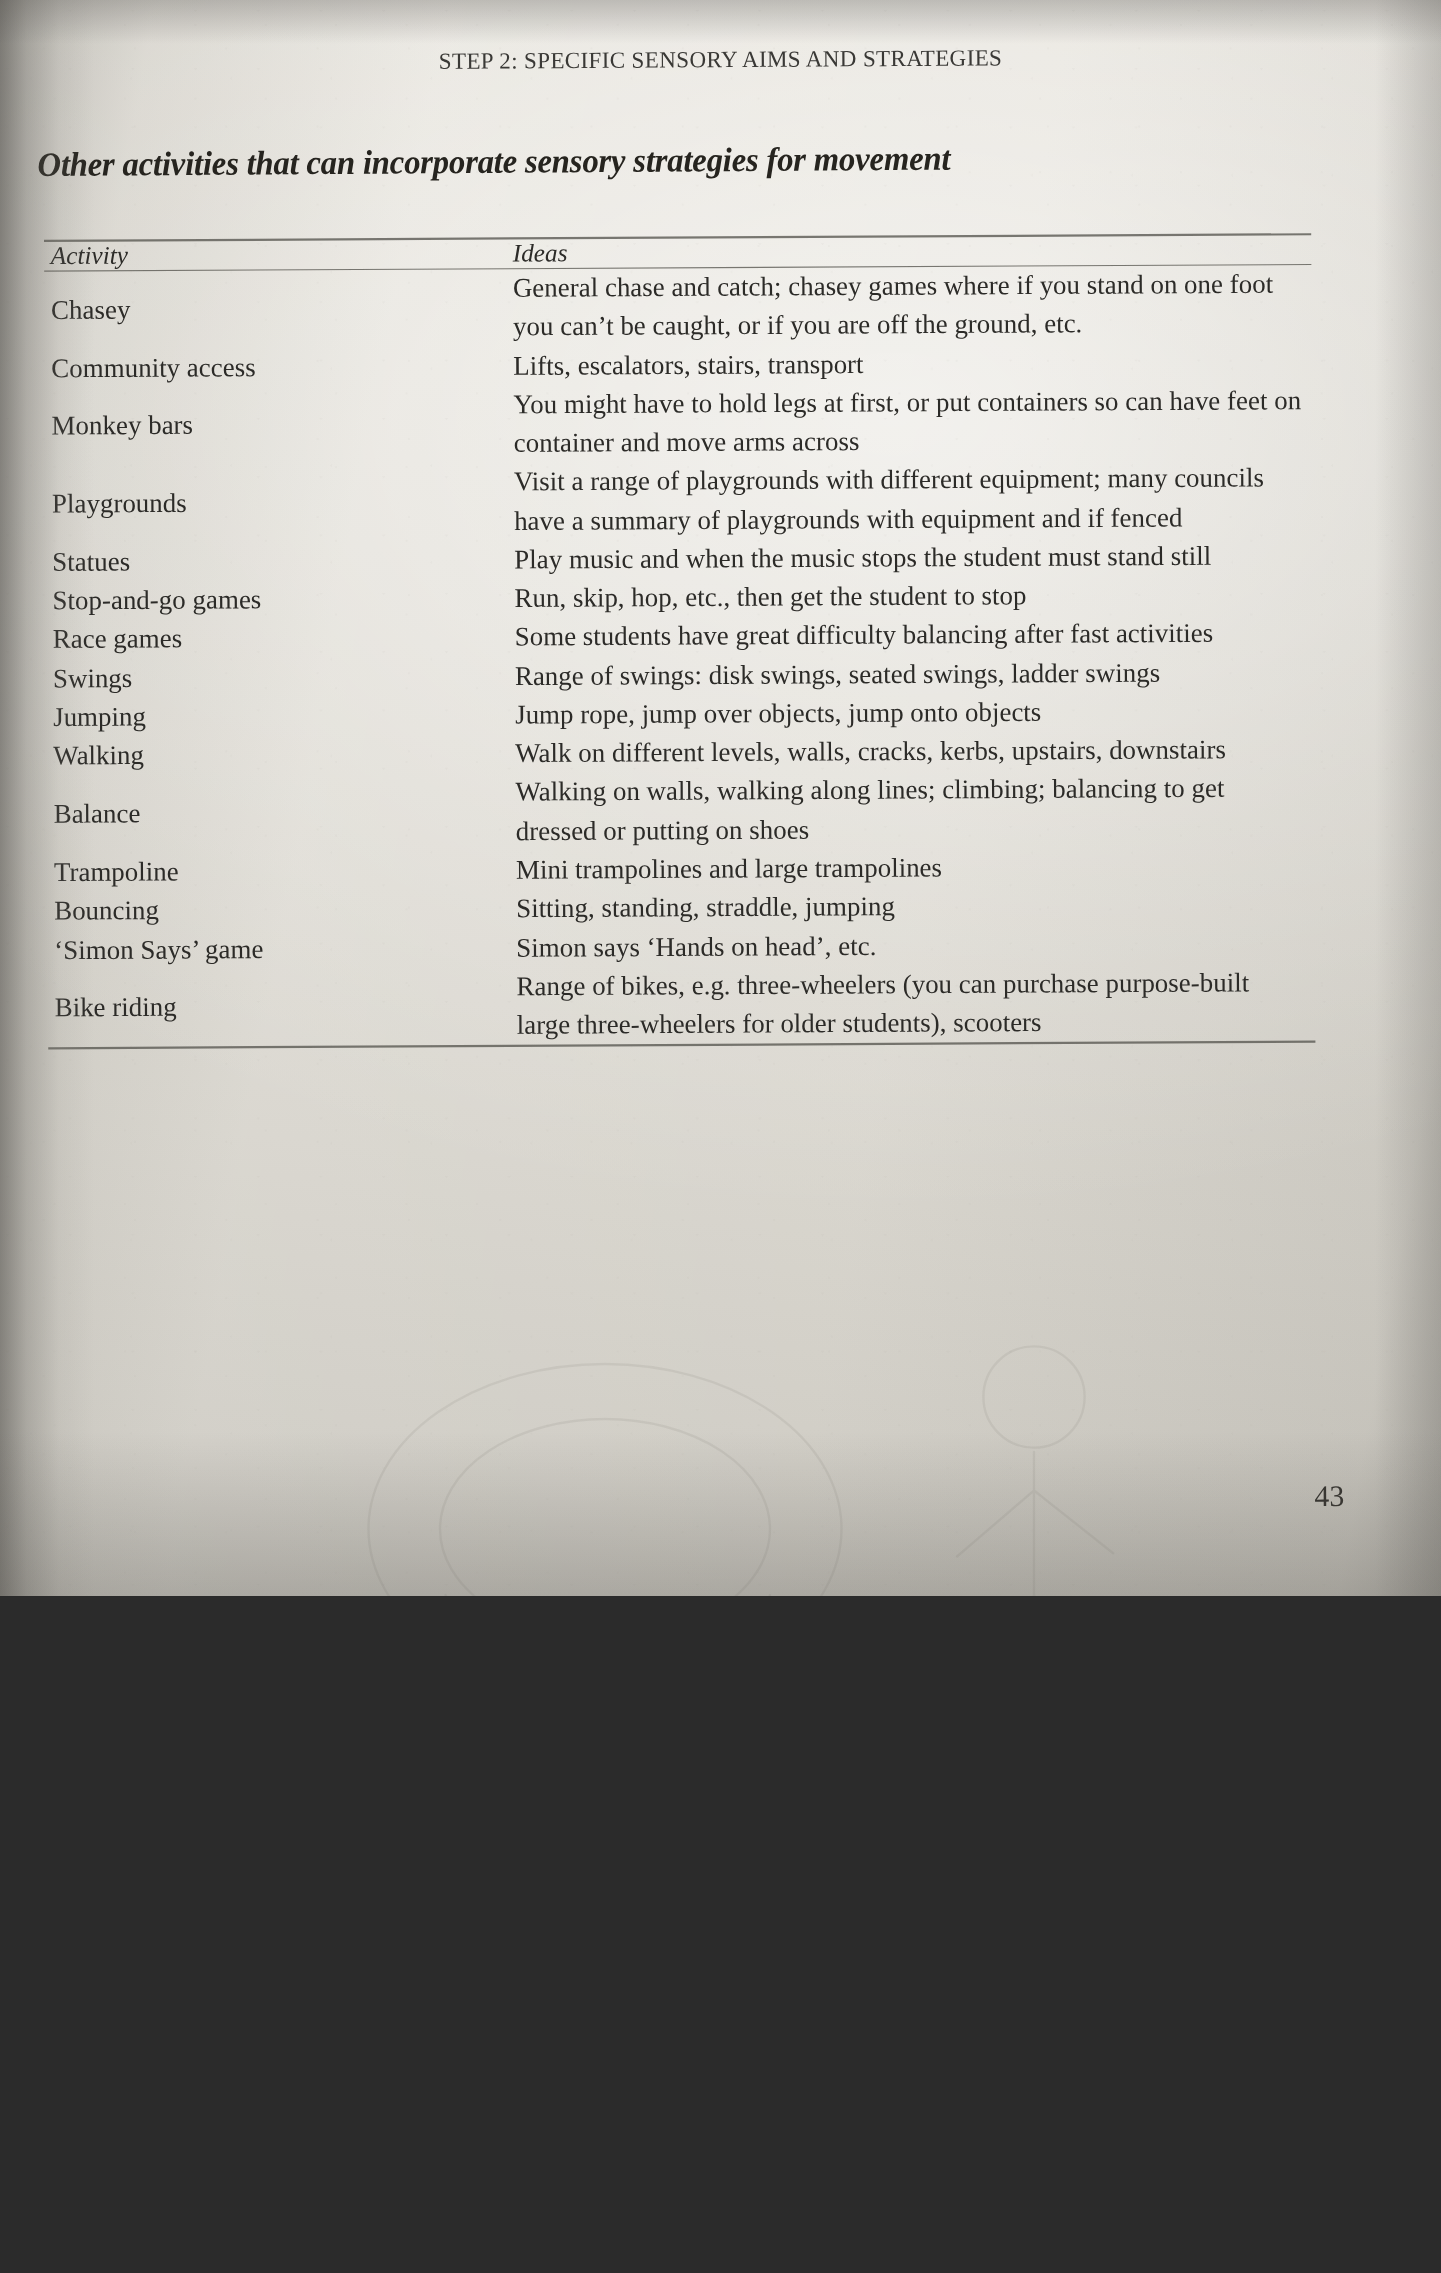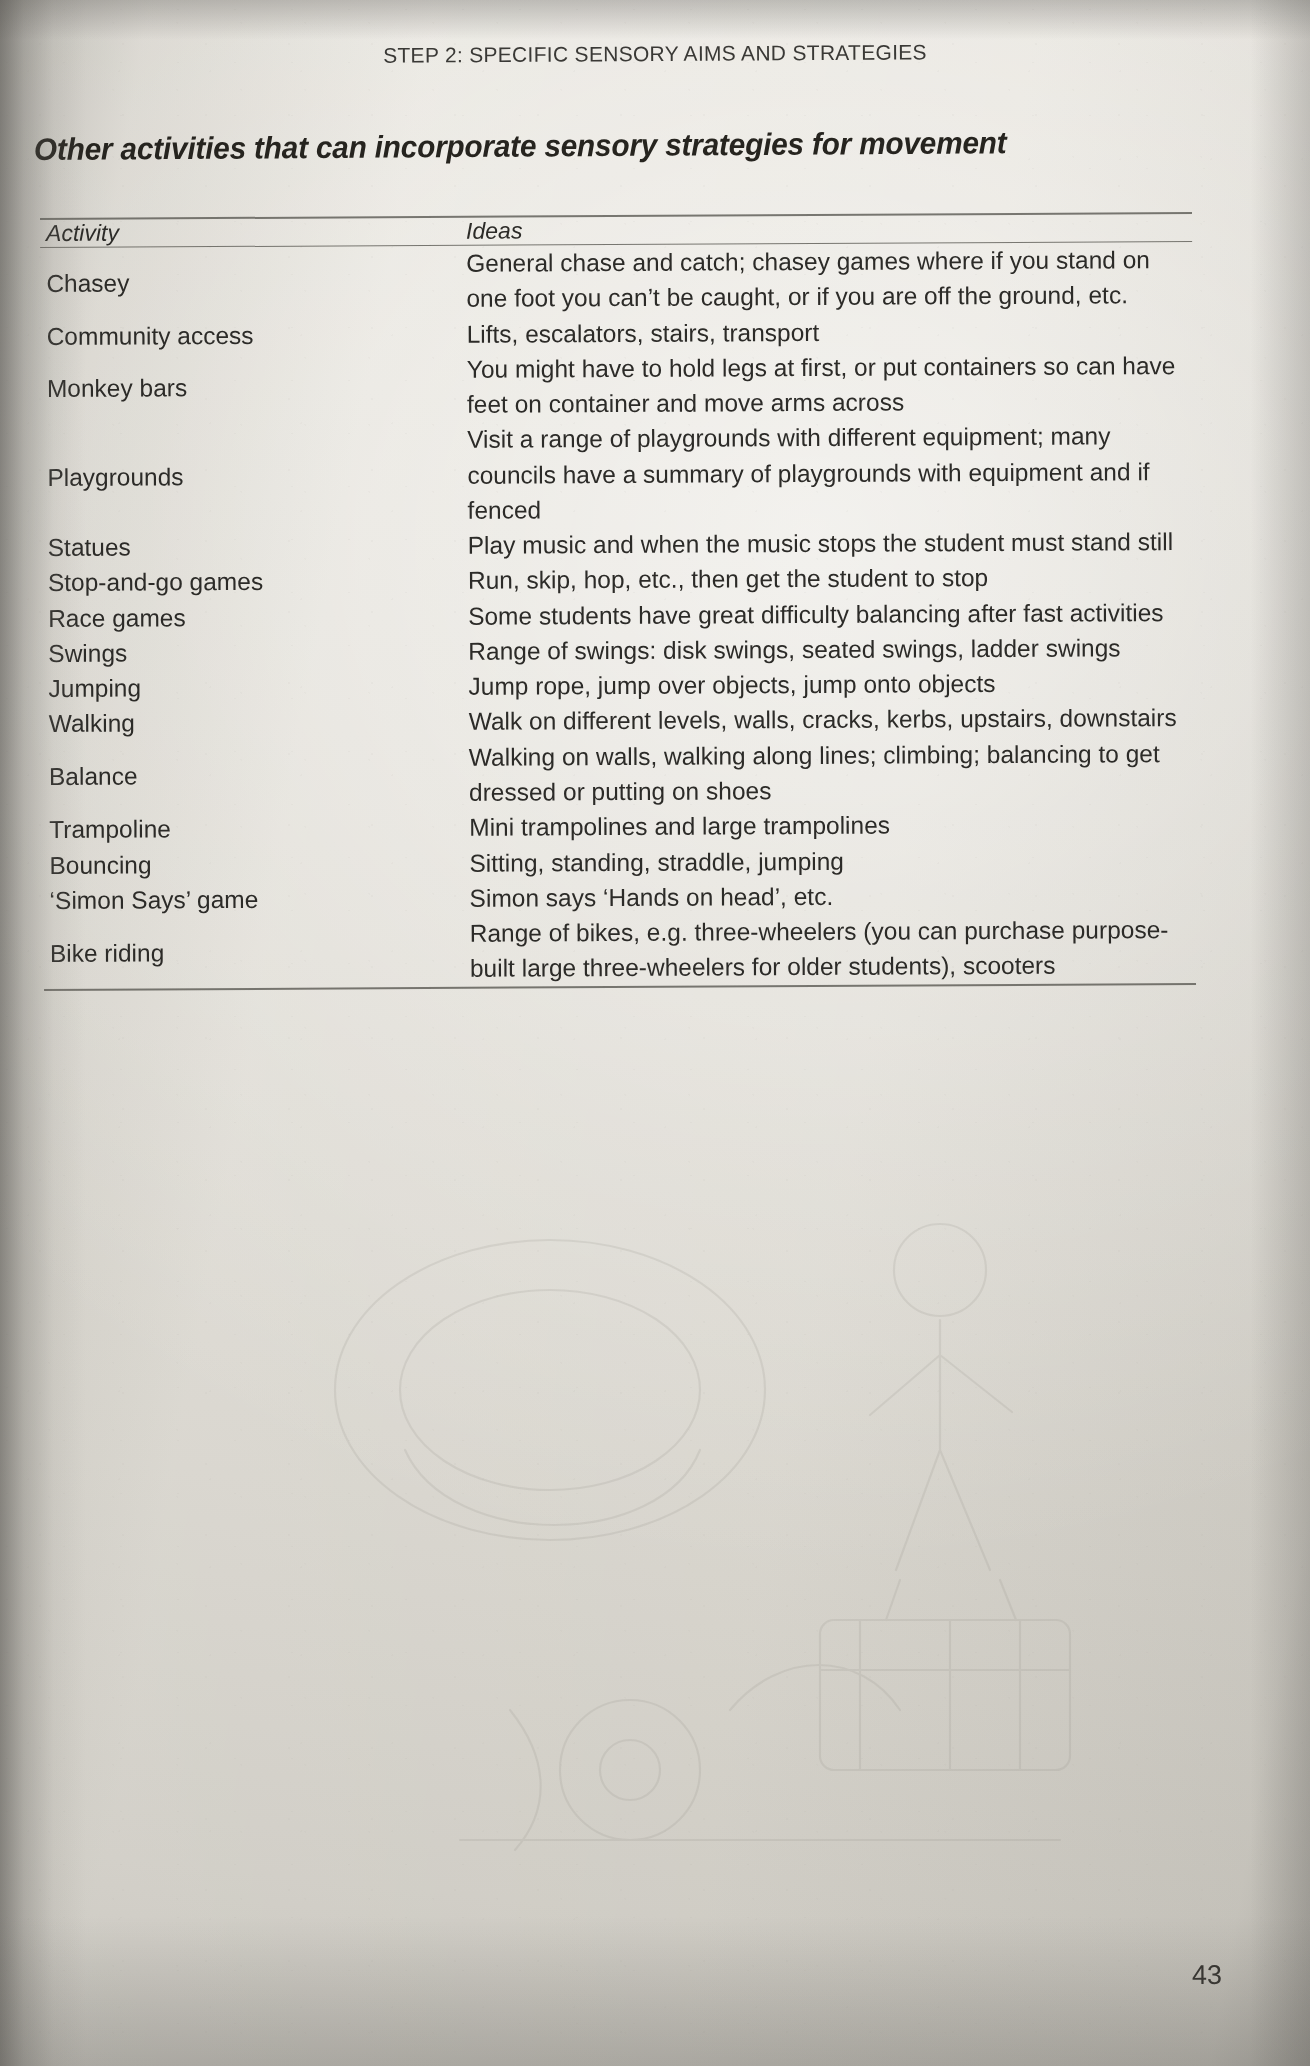--- a/index.html
+++ b/index.html
@@ -8,23 +8,24 @@
     background: #2b2b2b;
   }
   body {
     font-family: "Liberation Sans", sans-serif;
   }
 
   
   .page {
     position: relative;
     width: 1310px;
-    height: 2066px;
+    height: 1451px;
     overflow: hidden;
     background: #86efac;
+    font-family: Liberation Serif, serif;
   }
 
   
   .paper {
     position: absolute;
     inset: 0;
     background:
       radial-gradient(120% 70% at 62% 26%, rgba(255,255,255,0.55) 0%, rgba(255,255,255,0.18) 42%, rgba(255,255,255,0) 72%),
       linear-gradient(100deg, rgba(120,118,112,0.42) 0%, rgba(150,148,142,0.16) 9%, rgba(255,255,255,0.10) 26%, rgba(255,255,255,0.04) 62%, rgba(130,128,122,0.14) 94%, rgba(105,103,98,0.30) 100%),
       linear-gradient(186deg, #e7e4dd 0%, #e3e0d8 22%, #dedbd3 48%, #d6d3cb 72%, #cecbc3 90%, #c6c3bb 100%);

